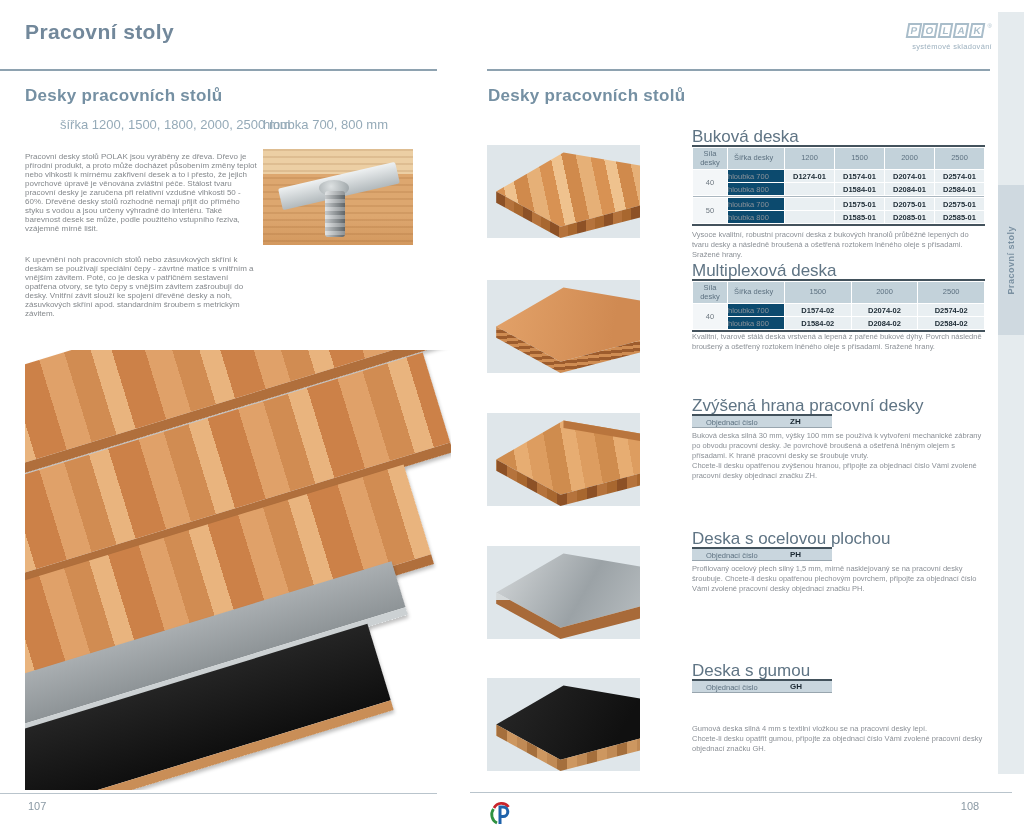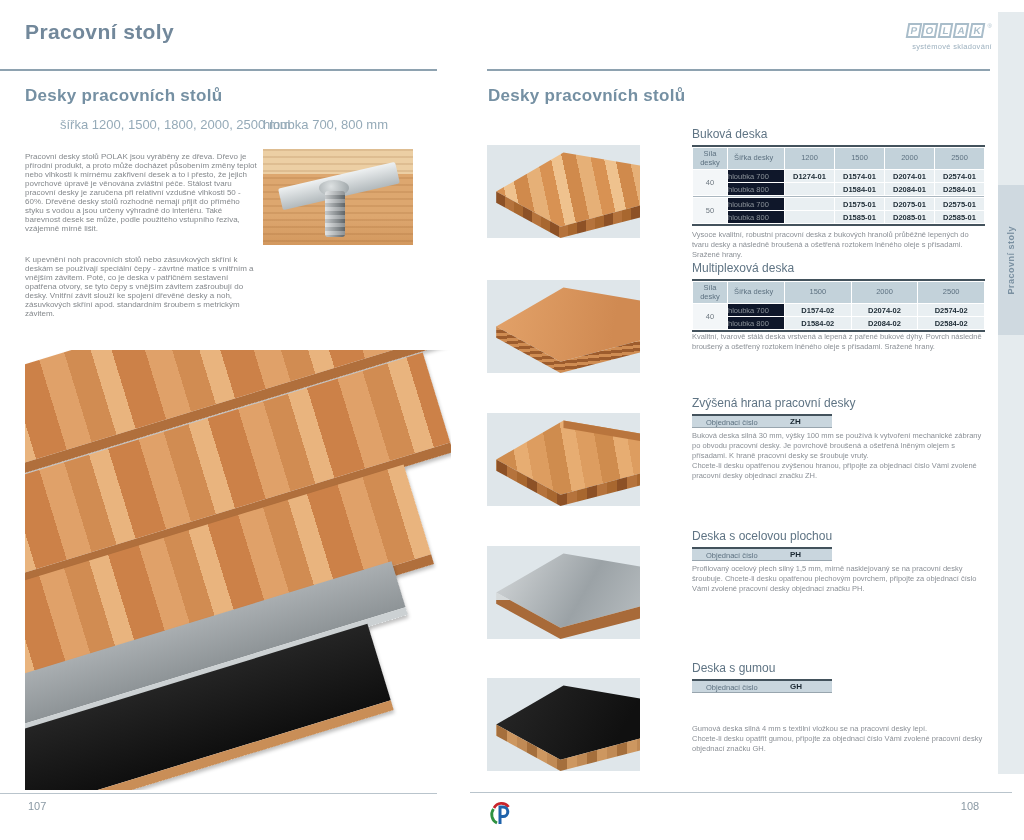--- a/index.html
+++ b/index.html
@@ -74,29 +74,29 @@
   .edge-mpx { background:repeating-linear-gradient(175deg,#cf8c52 0 3px,#9d5c2d 3px 6px); }
   .top-zh { background:repeating-linear-gradient(80deg,#dd9d60 0 18px,#cf8c4e 18px 36px,#e7ad72 36px 50px); }
   .edge-zh { background:repeating-linear-gradient(90deg,#a8672f 0 10px,#8d5126 10px 20px,#b5733c 20px 30px); }
   .lip-zh { background:#b9753d; }
   .top-ph { background:linear-gradient(120deg,#ccd0d2 15%,#9ba2a6 60%,#b6bcbf 95%); }
   .edge-ph { background:linear-gradient(180deg,#d6dadb 0 58%, #a86a39 58%); }
   .top-gh { background:linear-gradient(120deg,#2a2a2a,#101010 80%); }
   .edge-gh { background:repeating-linear-gradient(90deg,#c08a55 0 10px,#a56f3c 10px 20px,#cd9760 20px 30px); }
 
   
-  .sec-title { position:absolute; left:692px; font-size:12px; color:#5f7484; }
+  .sec-title { position:absolute; left:692px; font-size:17px; color:#5f7484; }
   .tbl-wrap { position:absolute; left:692px; width:293px; border-top:2px solid #43525c; border-bottom:2px solid #43525c; }
   table.spec { width:100%; border-collapse:separate; border-spacing:1px; }
   table.spec th { background:#c3d2da; color:#5d7180; font-weight:normal; font-size:7.5px; line-height:8.5px;
                   text-align:center; padding:2px 0; }
   table.spec th.h-sirka { text-align:left; padding-left:6px; }
   table.spec td { font-size:7.5px; padding:1.5px 0; }
   td.sila  { background:#f3f6f8; color:#6e7880; text-align:center; font-size:8.5px; }
-  td.depth { background:#0f172a; color:#8b9299; padding-left:6px; }
+  td.depth { background:#0c4a6e; color:#8b9299; padding-left:6px; }
   td.code  { background:#e9eff2; color:#1b2933; font-weight:bold; text-align:center; font-size:7.8px; }
   tr.gsep td { padding:0; height:1px; background:#a9b6bf; font-size:0; line-height:0; }
   .col-sila { width:34px; } .col-sirka { width:56px; }
 
   .sec-desc { position:absolute; left:692px; width:293px; font-size:7.5px; line-height:10px; color:#8b9096; }
   .sec-desc p + p { margin-top:0; }
 
   .order-bar { position:absolute; left:692px; width:140px; height:14px; background:#c9d6de;
                border-top:2px solid #43525c; border-bottom:1px solid #98a5ae; }
   .order-bar .lbl  { position:absolute; left:14px; top:2px; font-size:7.5px; color:#5d7180; }

